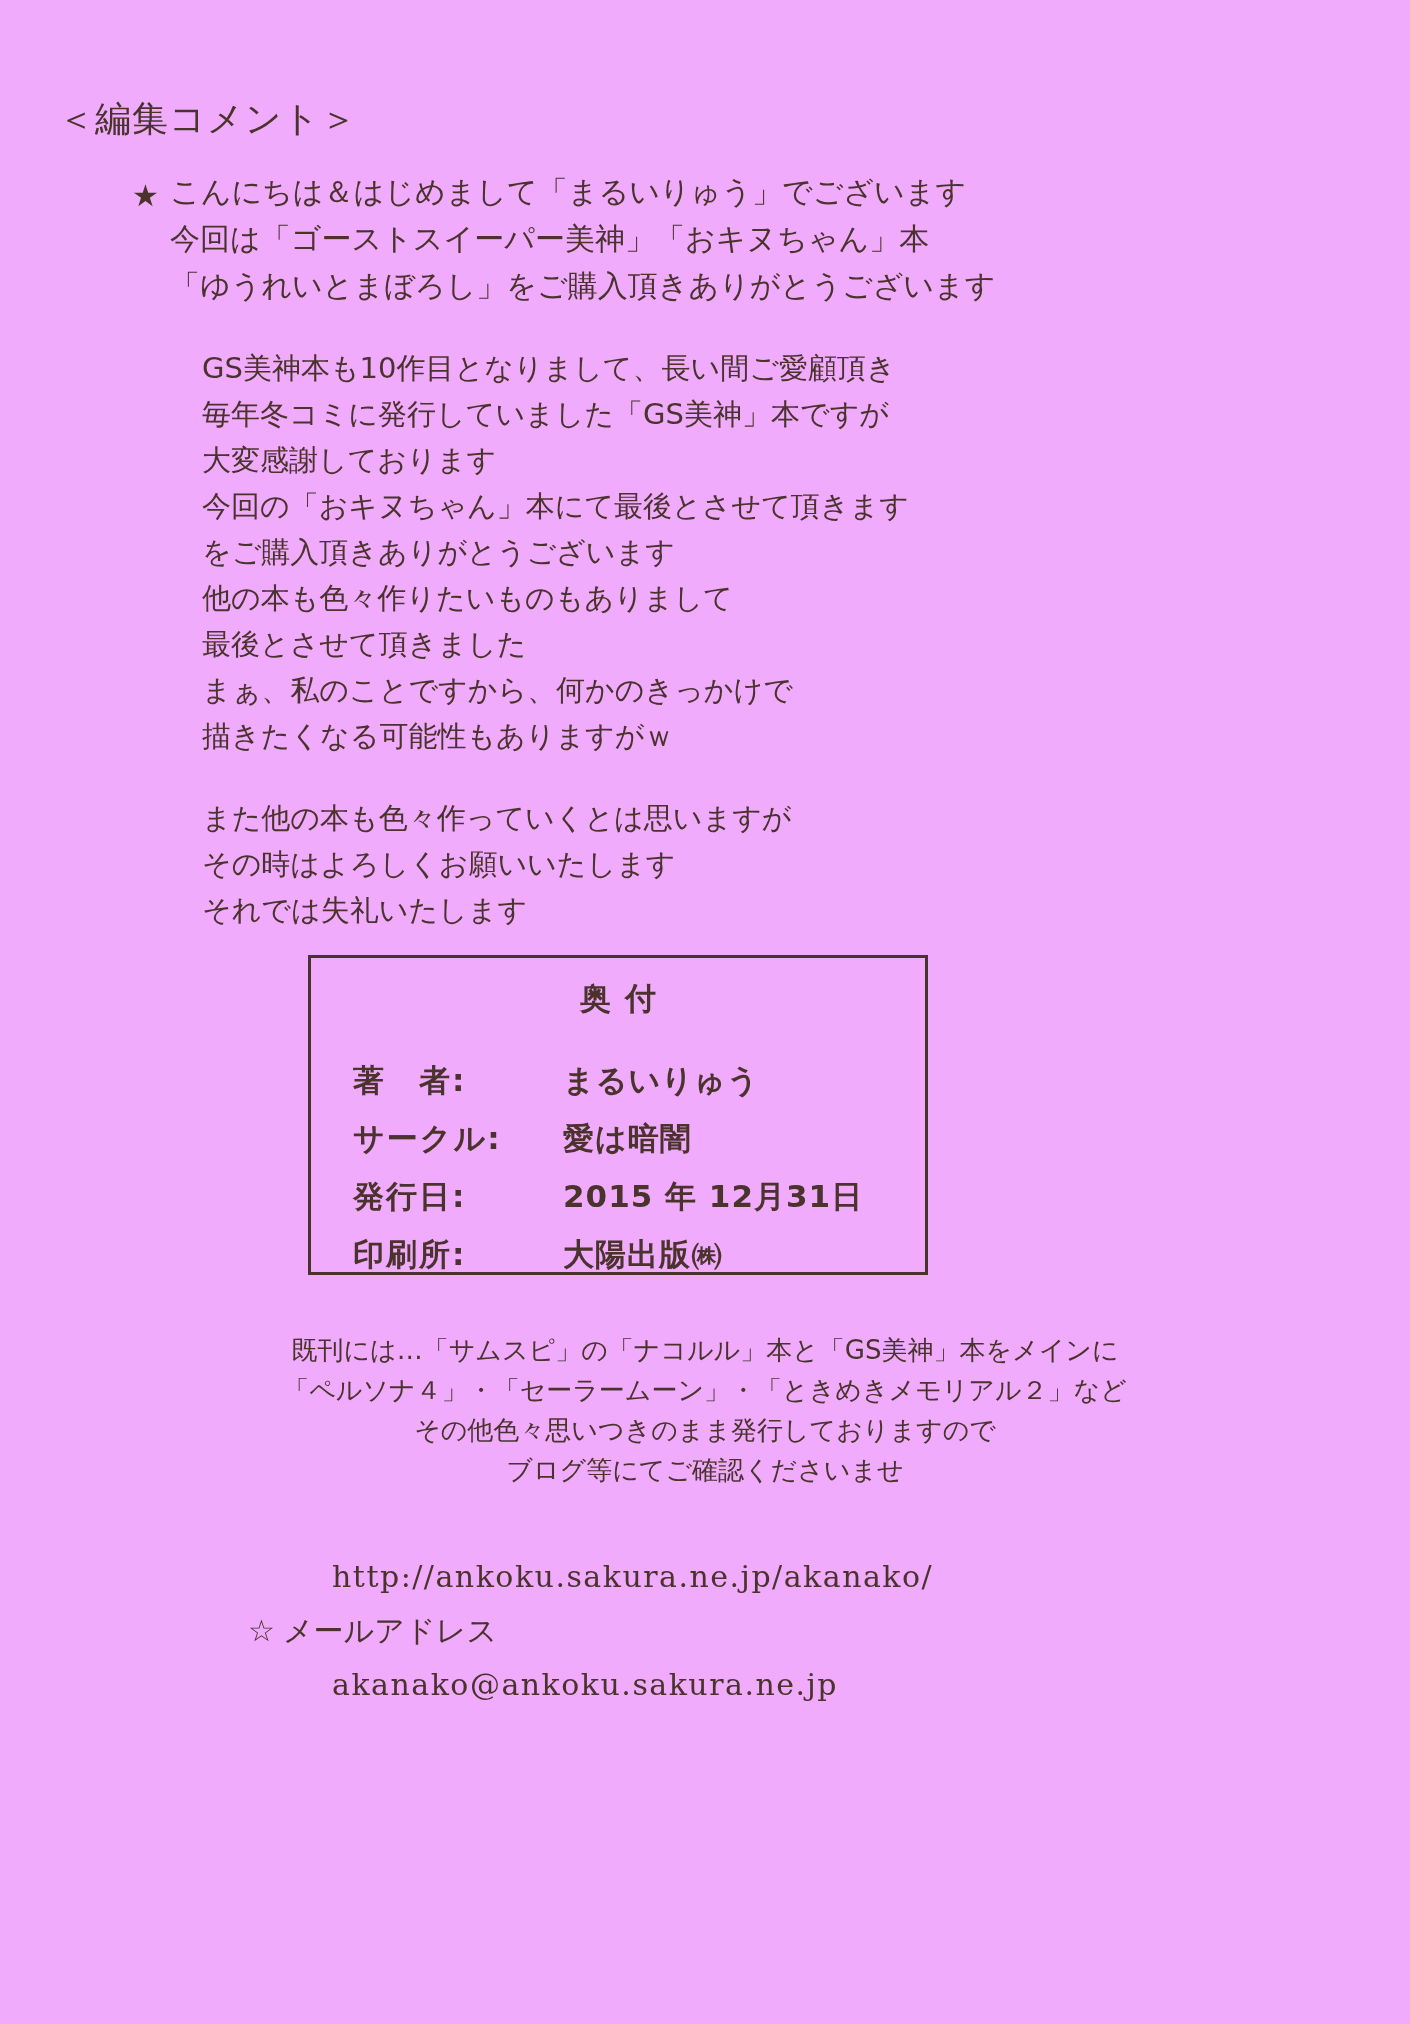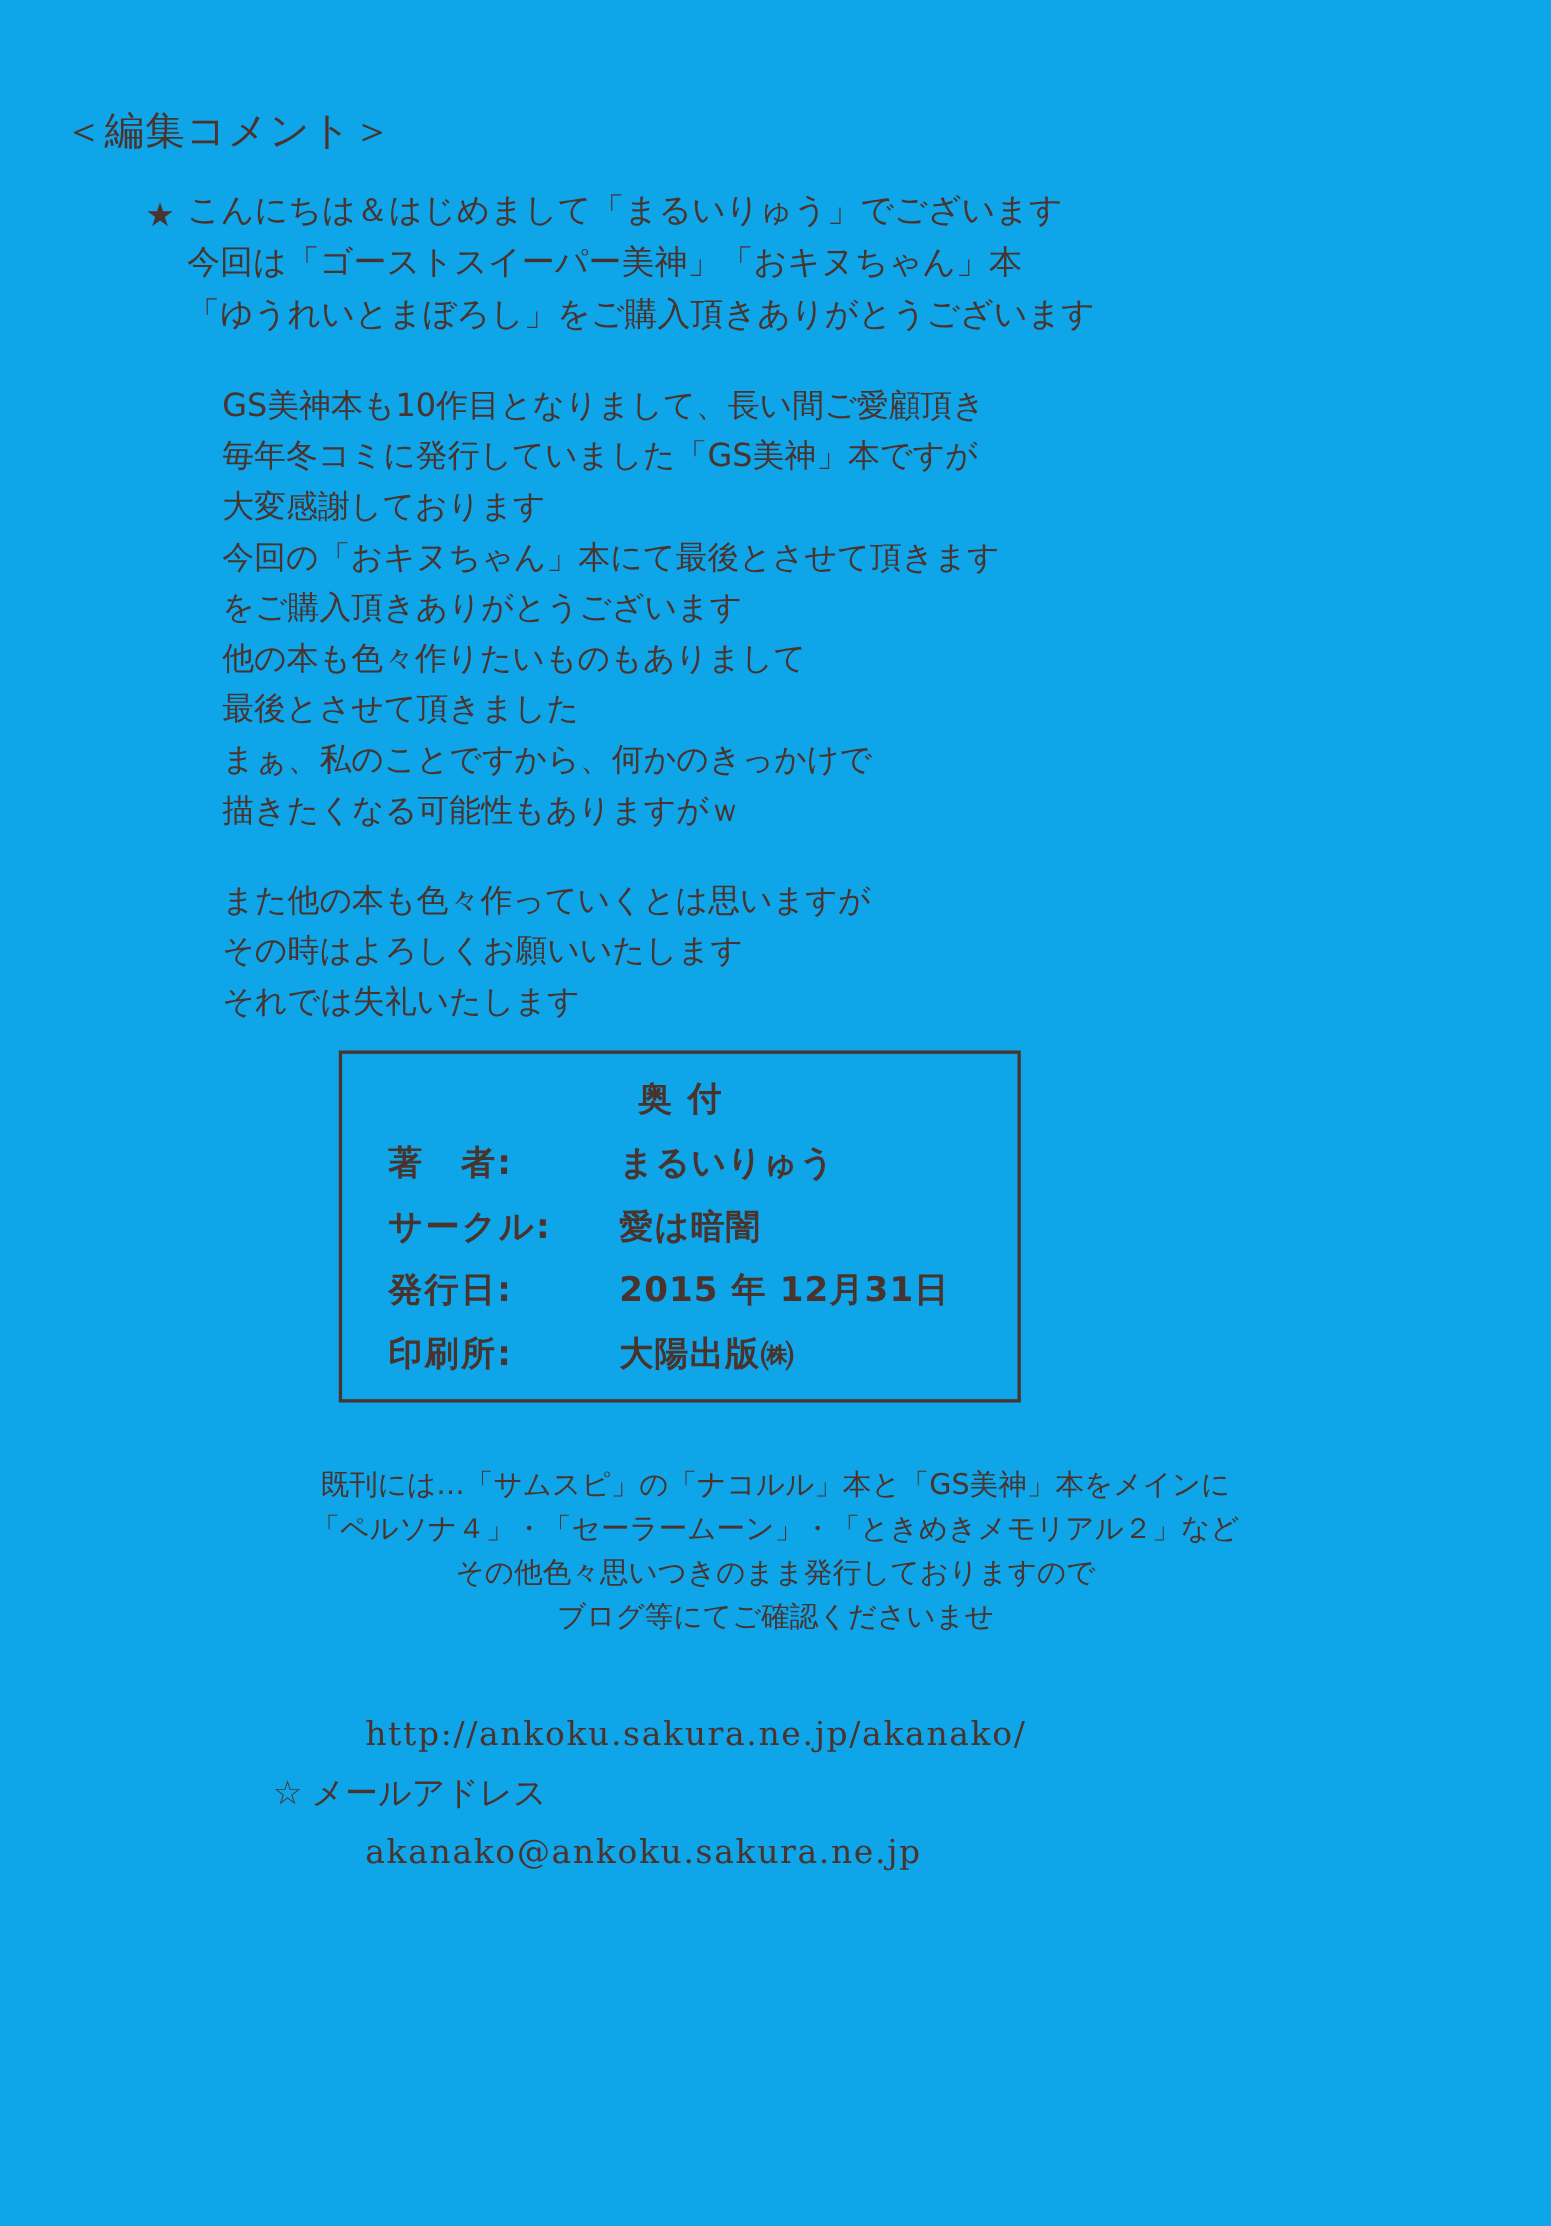--- a/index.html
+++ b/index.html
@@ -13,21 +13,21 @@
     position: relative;
     font-family: "DejaVu Sans", sans-serif;
     color: #3b2a24;
     overflow: hidden;
   }
   .page {
     position: absolute;
     left: 0; top: 0;
     width: 1410px;
     height: 2024px;
-    background: #0ea5e9;
+    background: #f0abfc;
   }
 
   
   .section-title {
     position: absolute;
     left: 58px;
     top: 95px;
     font-size: 36px;
     letter-spacing: 1px;
     color: #4a332c;
@@ -104,20 +104,21 @@
     height: 58px;
     font-size: 31px;
     color: #4a332c;
     font-weight: bold;
     white-space: nowrap;
   }
   .colophon-row .lbl {
     width: 210px;
     flex: 0 0 210px;
     letter-spacing: 2px;
+    margin-top: 24px;
   }
   .colophon-row .val {
     letter-spacing: 1px;
   }
 
   
   .notice {
     position: absolute;
     left: 0;
     top: 1330px;

